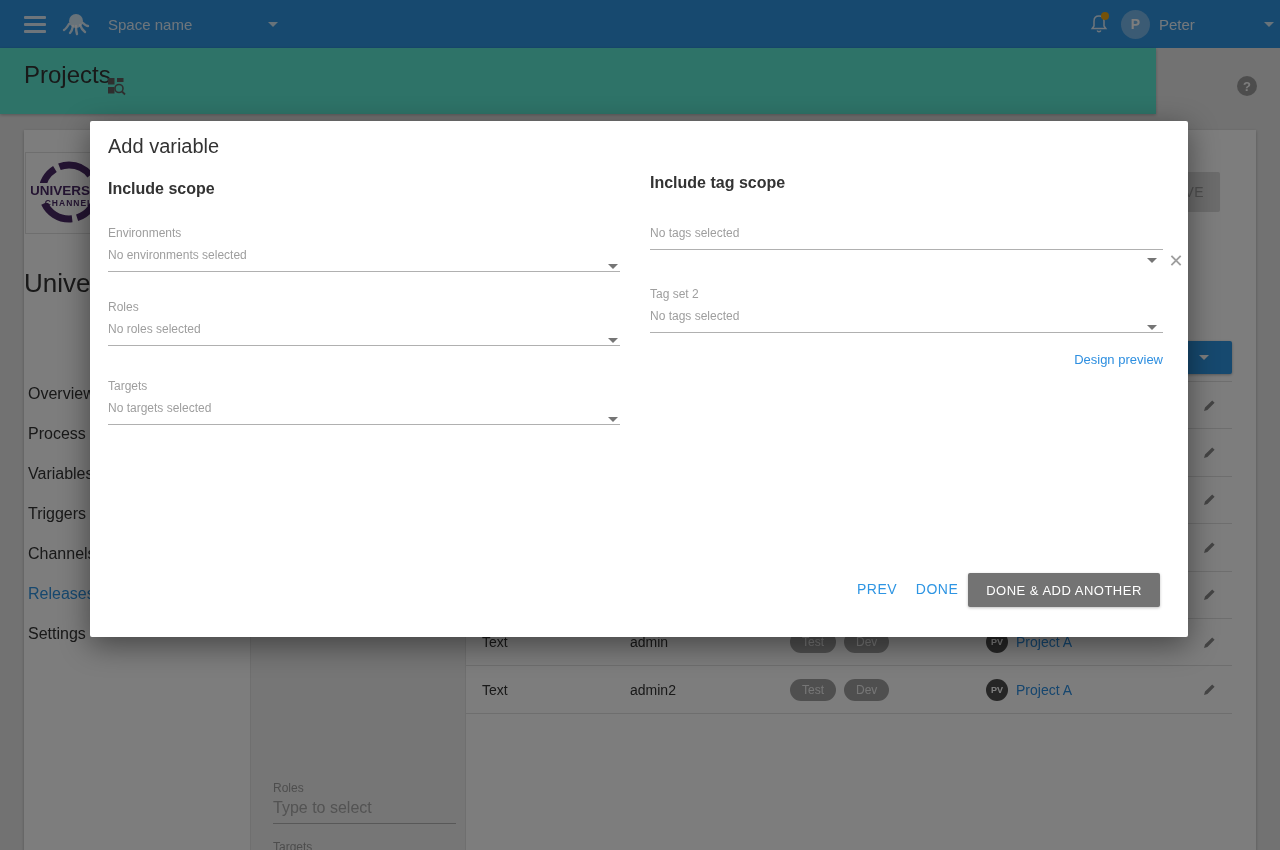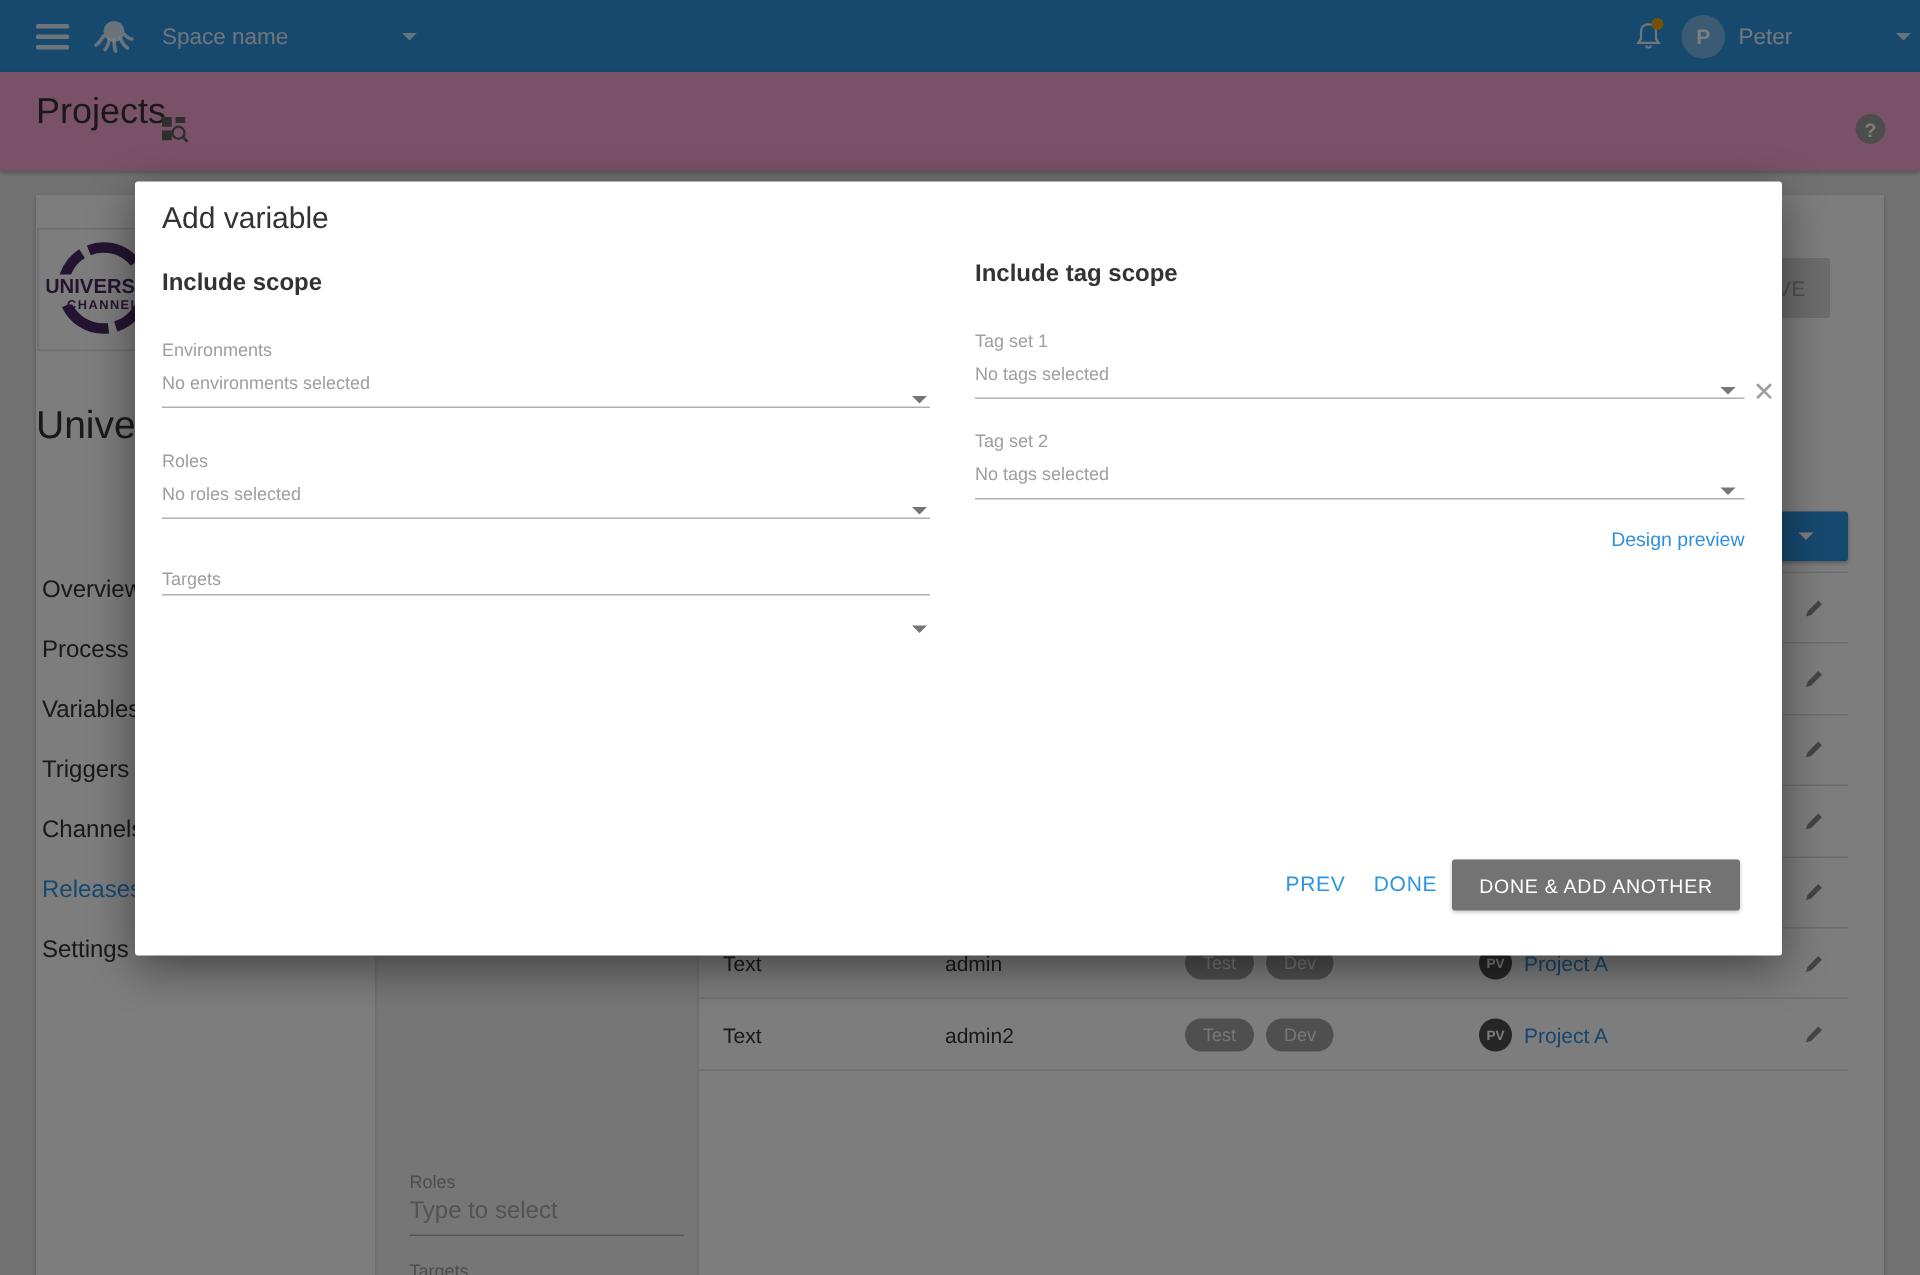--- a/index.html
+++ b/index.html
@@ -9,21 +9,21 @@
 
   
   .topbar { position:absolute; left:0; top:0; width:1280px; height:48px; background:#3095e2; z-index:1; }
   .burger span { display:block; width:22px; height:3px; background:rgba(255,255,255,.85); border-radius:1px; margin-bottom:4px; }
   .topbar-text { color:rgba(255,255,255,.85); font-size:15px; }
   .caret { width:0; height:0; border-left:5px solid transparent; border-right:5px solid transparent; border-top:5px solid rgba(255,255,255,.8); }
   .avatar-circle { width:29px; height:29px; border-radius:50%; background:rgba(255,255,255,.35); color:#fff; font-size:14px; font-weight:bold; display:flex; align-items:center; justify-content:center; }
   .notif-dot { width:8px; height:8px; border-radius:50%; background:#efa713; }
 
   
-  .pagehead { position:absolute; left:0; top:48px; width:1280px; height:66px; background:#f9a8d4; box-shadow:0 1px 3px rgba(0,0,0,.25); z-index:1; }
+  .pagehead { position:absolute; left:0; top:48px; width:1156px; height:66px; background:#5eead4; box-shadow:0 1px 3px rgba(0,0,0,.25); z-index:1; }
   .page-title { font-size:24px; color:#333; }
   .help-circle { width:20px; height:20px; border-radius:50%; background:#9e9e9e; color:#fff; font-size:13px; font-weight:bold; display:flex; align-items:center; justify-content:center; }
 
   
   .card { position:absolute; left:24px; top:130px; width:1232px; height:740px; background:#fff; box-shadow:0 1px 3px rgba(0,0,0,.25); z-index:1; }
   .logo-box { position:absolute; left:1px; top:22px; width:88px; height:82px; border:1px solid #e0e0e0; background:#fff; display:flex; align-items:center; justify-content:center; }
   .proj-title { position:absolute; left:0; top:138px; width:232px; font-size:26px; line-height:31px; color:#333; }
   .nav { position:absolute; left:0; top:244px; width:210px; }
   .nav-item { height:40px; line-height:40px; font-size:16px; color:#333; padding-left:4px; cursor:pointer; }
   .nav-item.active { color:#2f93e0; }
@@ -259,28 +259,28 @@
     <span class="mcaret" style="left:500px;top:38px;"></span>
   </div>
   <div class="mfield" style="left:18px;top:179px;width:512px;">
     <div class="mlabel">Roles</div>
     <div class="mvalue">No roles selected</div>
     <div class="mline"></div>
     <span class="mcaret" style="left:500px;top:38px;"></span>
   </div>
   <div class="mfield" style="left:18px;top:258px;width:512px;">
     <div class="mlabel">Targets</div>
+    <div class="mvalue">No targets selected</div>
     <div class="mline"></div>
     <span class="mcaret" style="left:500px;top:38px;"></span>
   </div>
 
   <div class="sec-head" style="left:560px;top:53px;">Include tag scope</div>
 
   <div class="mfield" style="left:560px;top:99px;width:513px;">
-    <div class="mlabel">Tag set 1</div>
     <div class="mvalue">No tags selected</div>
     <div class="mline"></div>
     <span class="mcaret" style="left:497px;top:38px;"></span>
   </div>
   <div class="mfield" style="left:560px;top:166px;width:513px;">
     <div class="mlabel">Tag set 2</div>
     <div class="mvalue">No tags selected</div>
     <div class="mline"></div>
     <span class="mcaret" style="left:497px;top:38px;"></span>
   </div>

